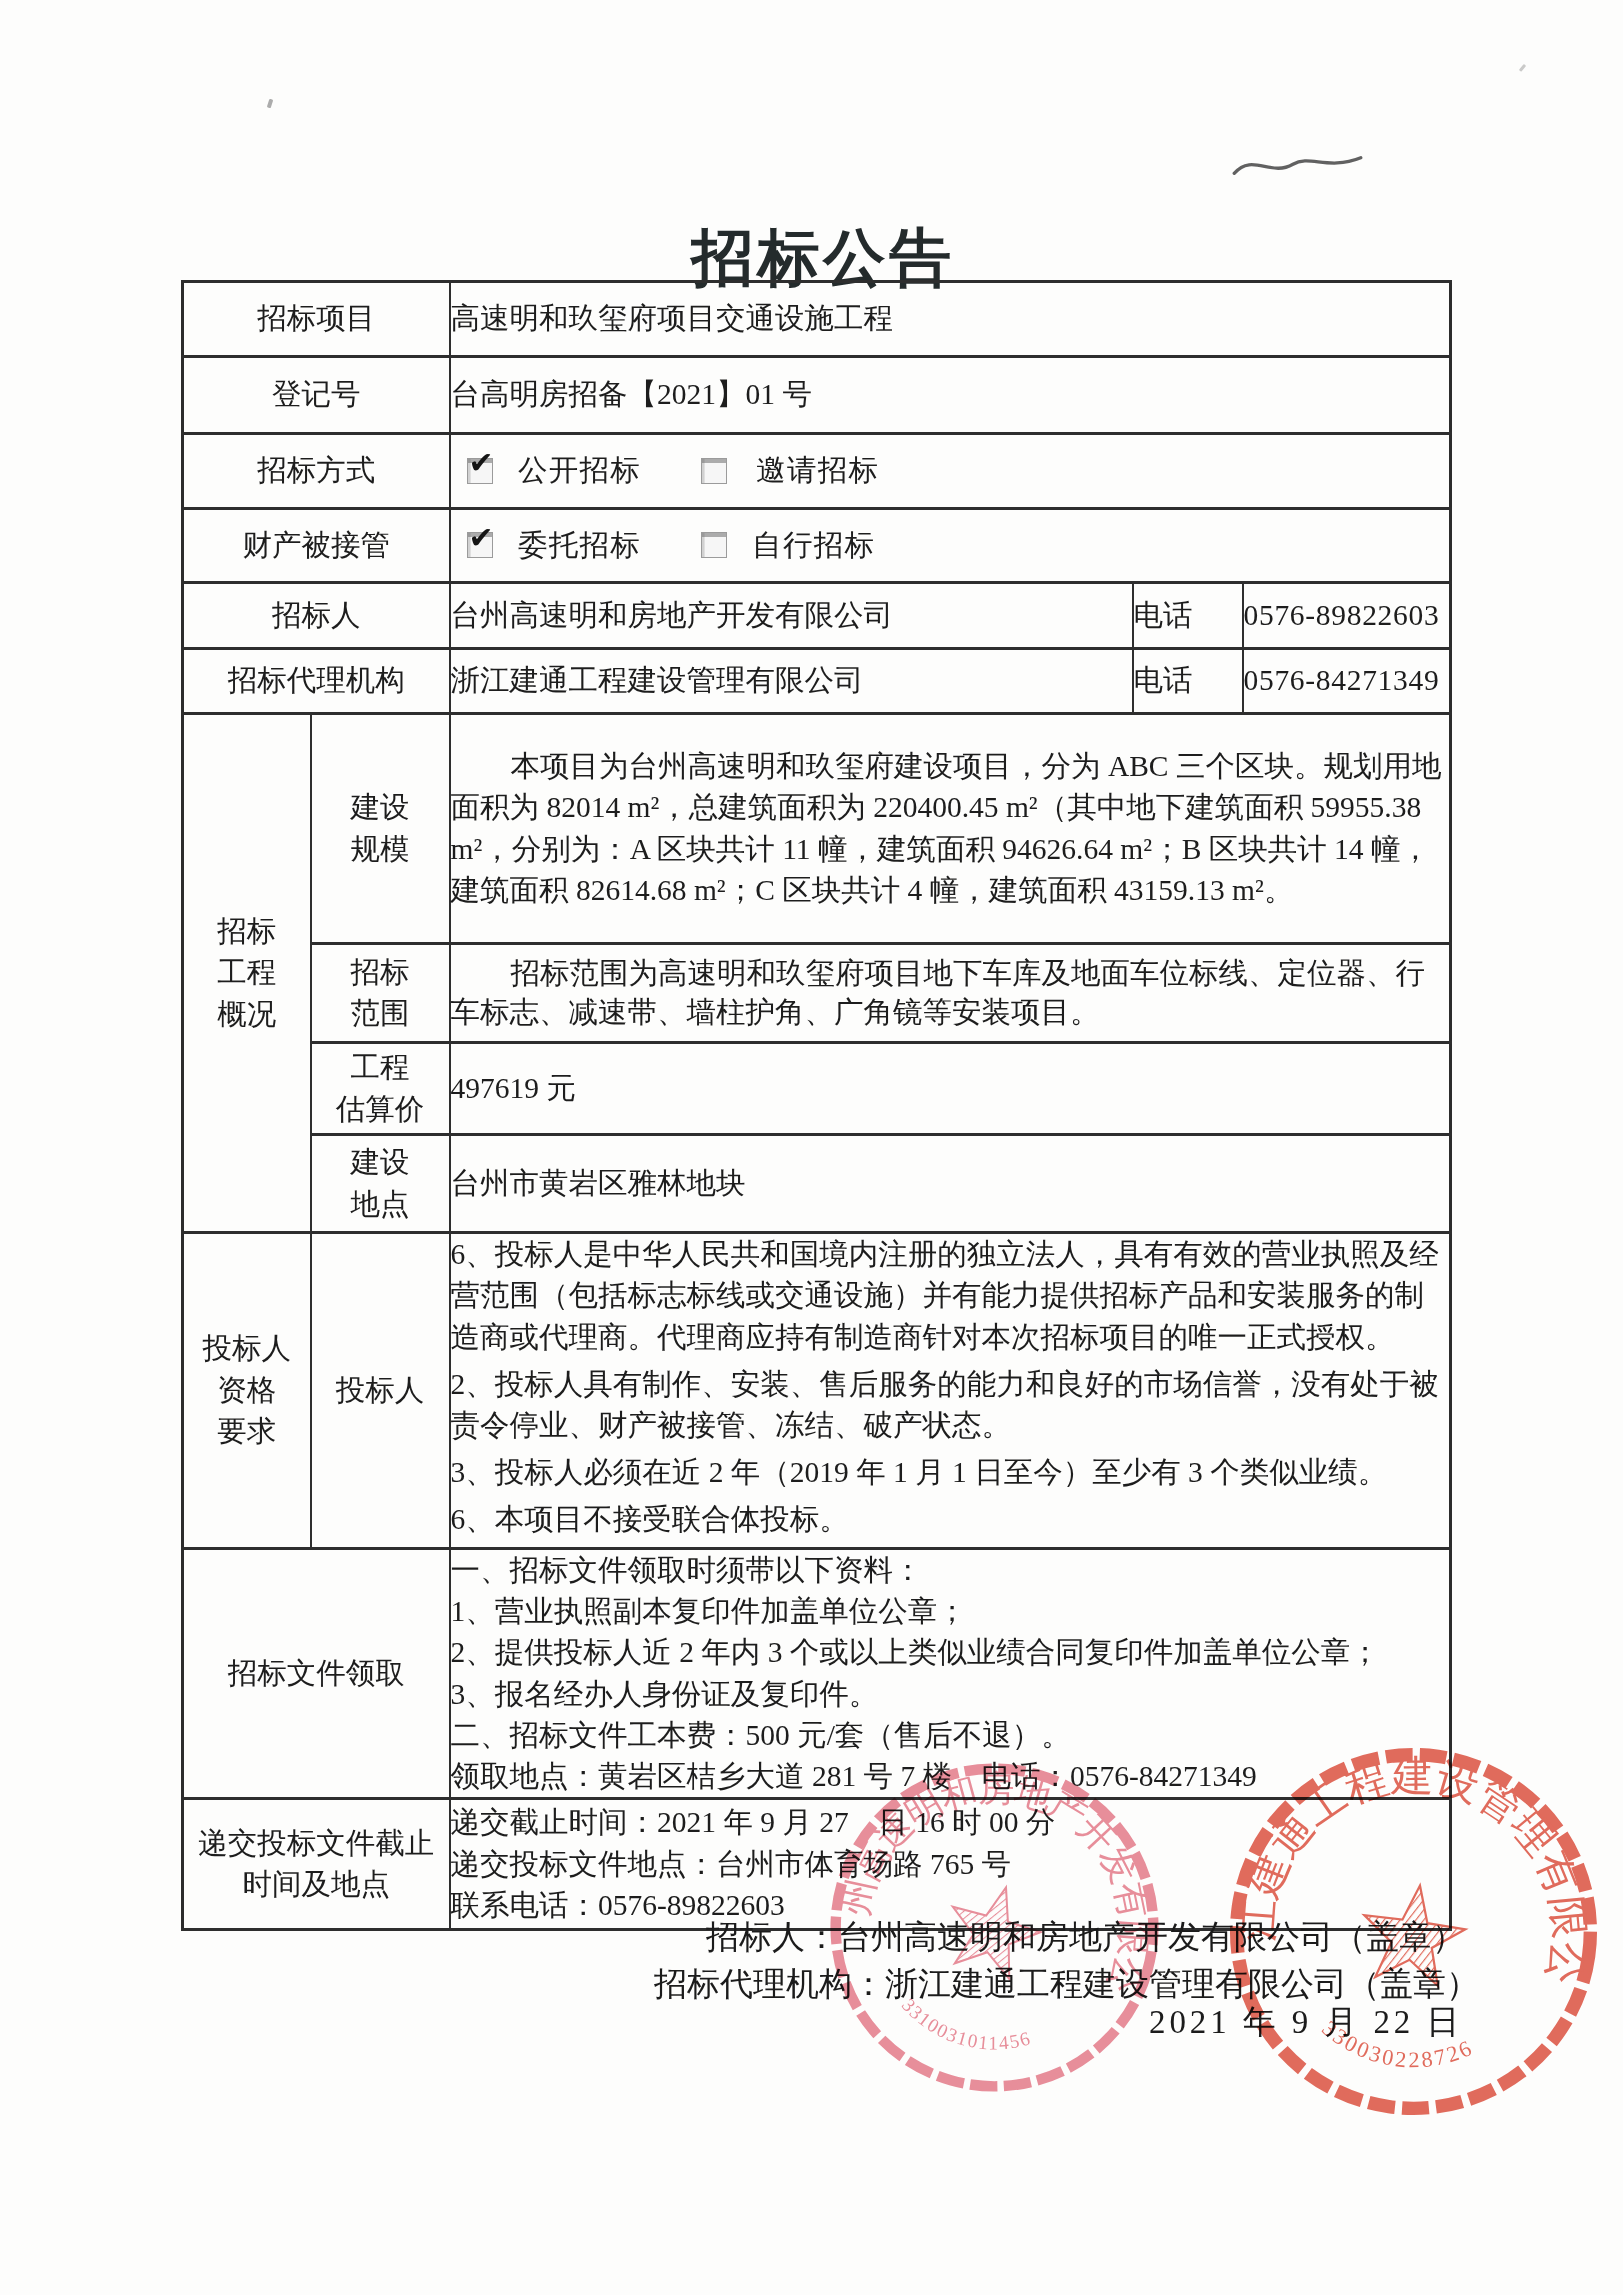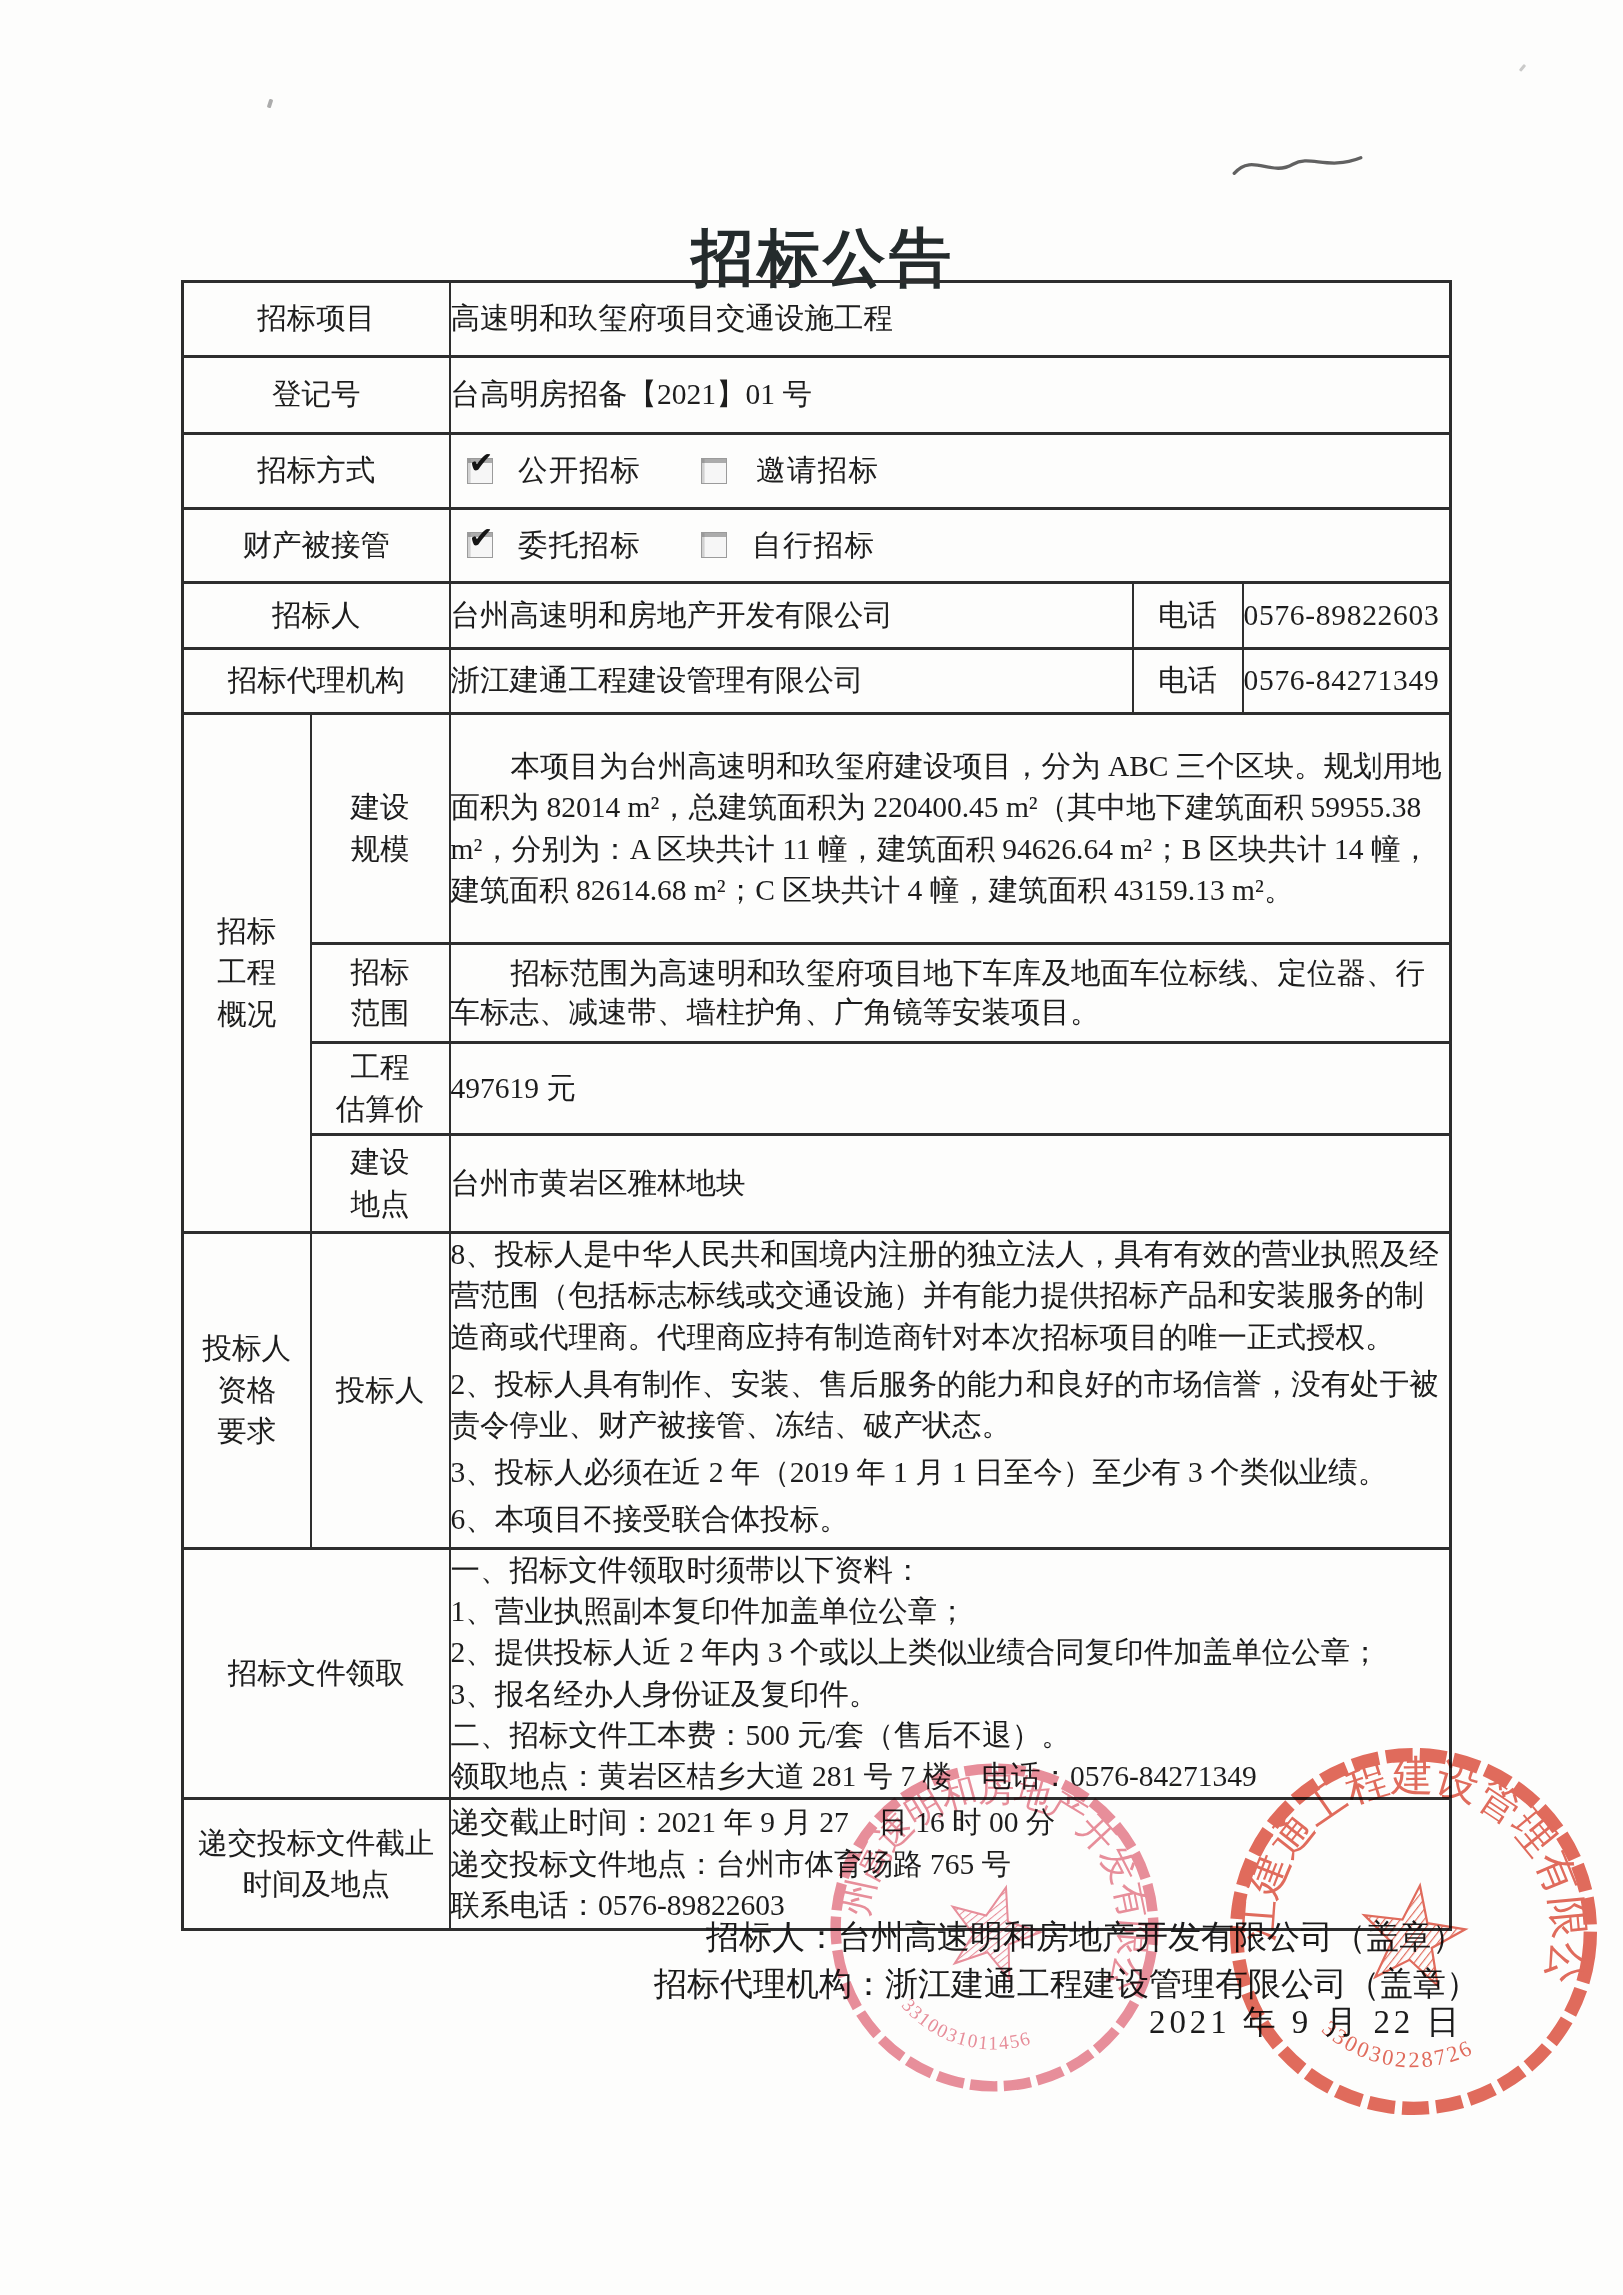--- a/index.html
+++ b/index.html
@@ -20,21 +20,21 @@
     border-collapse:collapse;table-layout:fixed;
     border:3.9px solid #2c2c2c;
   }
   table.doc td{
     border:2px solid #2e2e2e;border-top-width:3.9px;border-bottom-width:3.9px;
     vertical-align:middle;font-size:29.5px;line-height:1.4;
     padding:0;box-sizing:border-box;color:#1d1d1d;
   }
   td.lbl{text-align:center;}
   td.val{padding-left:14.4px;}
-  td.phone-lbl{text-align:center;}
+  td.phone-lbl{}
   td.phone-val{padding-left:18.3px;font-size:28px;letter-spacing:0.7px;}
   td.vlabel{text-align:center;line-height:58px;}
   td.sublabel{text-align:center;line-height:46px;}
   td.qual-label{text-align:center;line-height:39px;}
   td.para{padding:9.2px 19.6px 9.2px 14.4px;line-height:41px;text-align:left;}
   .indent{text-indent:60px;}
   td.items-cell{padding:9.2px 17px 6.5px 13px;line-height:39px;}
   .q-item{margin-bottom:5.9px;}
   td.lines-cell{padding:10.5px 17px 6.5px 13px;line-height:41px;}
   td.sub-cell{padding:7.9px 17px 6.5px 13px;line-height:43px;}
@@ -181,21 +181,21 @@
     </tr>
 
     <tr style="height:300px">
       <td class="qual-label">
         <div>投标人</div>
         <div>资格</div>
         <div>要求</div>
       </td>
       <td class="lbl">投标人</td>
       <td colspan="3" class="items-cell">
-        <div class="q-item">8、投标人是中华人民共和国境内注册的独立法人，具有有效的营业执照及经营范围（包括标志标线或交通设施）并有能力提供招标产品和安装服务的制造商或代理商。代理商应持有制造商针对本次招标项目的唯一正式授权。</div>
+        <div class="q-item">6、投标人是中华人民共和国境内注册的独立法人，具有有效的营业执照及经营范围（包括标志标线或交通设施）并有能力提供招标产品和安装服务的制造商或代理商。代理商应持有制造商针对本次招标项目的唯一正式授权。</div>
         <div class="q-item">2、投标人具有制作、安装、售后服务的能力和良好的市场信誉，没有处于被责令停业、财产被接管、冻结、破产状态。</div>
         <div class="q-item">3、投标人必须在近 2 年（2019 年 1 月 1 日至今）至少有 3 个类似业绩。</div>
         <div class="q-item">6、本项目不接受联合体投标。</div>
       </td>
     </tr>
 
     <tr style="height:249px">
       <td colspan="2" class="lbl">招标文件领取</td>
       <td colspan="3" class="lines-cell">
         <div>一、招标文件领取时须带以下资料：</div>

